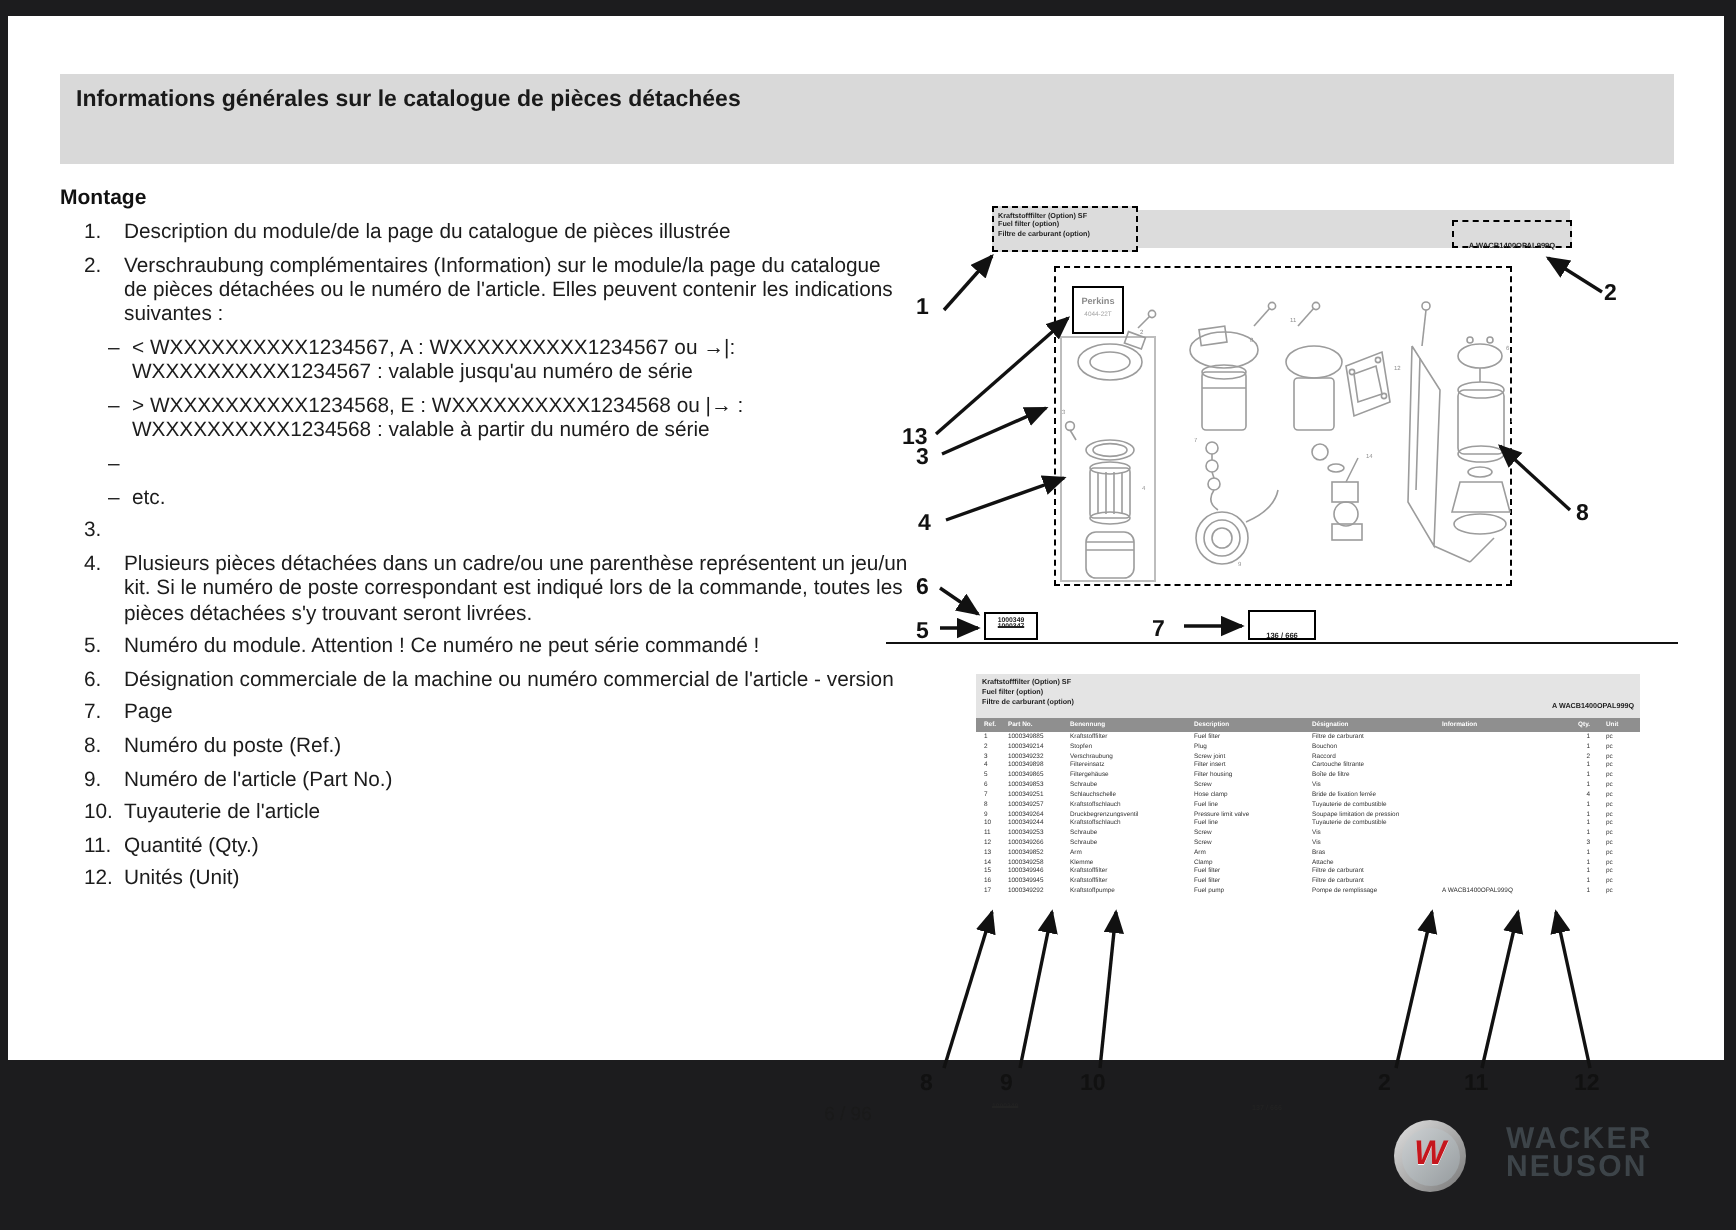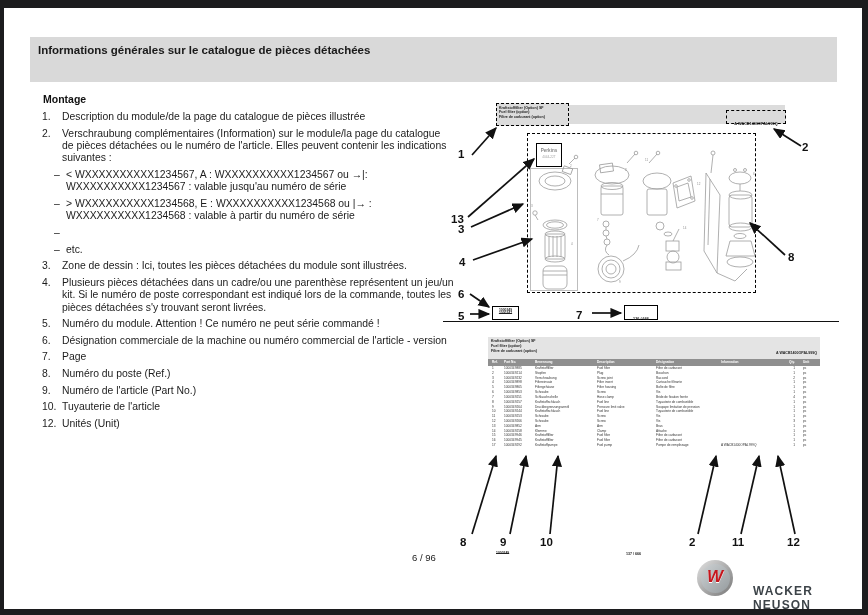--- a/index.html
+++ b/index.html
@@ -1,23 +1,23 @@
 <!DOCTYPE html>
 <html><head>
 <meta charset="utf-8">
 <style>
   html,body{margin:0;padding:0;width:868px;height:615px;overflow:hidden;
     background:#1c1c1e;font-family:"Liberation Sans",sans-serif;}
-  .page{position:absolute;left:4px;top:8px;width:858px;height:601px;background:#ffffff;}
+  .page{position:absolute;left:4px;top:8px;width:858px;height:522px;background:#ffffff;}
   .abs{position:absolute;}
 
   
   .banner{left:26px;top:29px;width:807px;height:45px;background:#d9d9d9;}
   .banner-text{left:34px;top:36px;font-size:11.5px;font-weight:bold;color:#1a1a1a;}
-  .montage{left:26px;top:85px;font-size:10.5px;font-weight:bold;color:#111;margin-left:13px;}
+  .montage{left:26px;top:85px;font-size:10.5px;font-weight:bold;color:#111;}
 
   
   .list-wrap{left:38px;top:103px;width:412px;color:#1c1c1c;}
   .li{display:flex;margin-bottom:4.2px;font-size:10.4px;line-height:12.4px;}
   .li .marker{flex:none;width:20px;}
   .li.sub{padding-left:12px;}
   .li.sub .marker{width:12px;}
 
   
   .f1-graybar{left:493px;top:97px;width:288px;height:19px;background:#dcdcdc;}
@@ -62,21 +62,21 @@
   .f2-pagenum{position:absolute;left:138px;top:215px;font-size:3.6px;font-weight:bold;color:#222;}
 
   
   .pagenum{left:388px;top:544px;width:64px;text-align:center;font-size:9.5px;color:#1a1a1a;}
   .logo-badge{left:693px;top:552px;width:36px;height:36px;border-radius:50%;
     background:linear-gradient(135deg,#e2e2e2,#777);display:flex;align-items:center;justify-content:center;}
   .logo-badge-inner{width:29px;height:29px;border-radius:50%;
     background:linear-gradient(135deg,#cdd1d3,#959b9e);display:flex;align-items:center;justify-content:center;}
   .logo-w{font-size:17px;font-weight:bold;font-style:italic;color:#c5161d;
     text-shadow:0 0.5px 0 #fff;transform:translateY(-1px);}
-  .logo-words{left:749px;top:577px;font-size:12px;font-weight:bold;color:#3d4449;
+  .logo-words{left:749px;top:555px;font-size:15px;font-weight:bold;color:#3d4449;
     line-height:13.5px;letter-spacing:1.1px;}
 
   svg.overlay{position:absolute;left:0;top:0;pointer-events:none;}
   .illus{stroke:#9c9c9c;fill:none;stroke-width:0.8;}
   .illus text{stroke:none;fill:#8f8f8f;font-size:3px;font-family:"Liberation Sans",sans-serif;}
 </style>
 </head>
 <body>
 
 <div class="page">
@@ -104,21 +104,20 @@
       </div>
       <div class="li sub">
         <span class="marker">–</span>
       </div>
       <div class="li sub">
         <span class="marker">–</span>
         <span>etc.</span>
       </div>
       <div class="li">
         <span class="marker">3.</span>
-        <span>Zone de dessin : Ici, toutes les pièces détachées du module sont illustrées.</span>
       </div>
       <div class="li">
         <span class="marker">4.</span>
         <span>Plusieurs pièces détachées dans un cadre/ou une parenthèse représentent un jeu/un kit. Si le numéro de poste correspondant est indiqué lors de la commande, toutes les pièces détachées s'y trouvant seront livrées.</span>
       </div>
       <div class="li">
         <span class="marker">5.</span>
         <span>Numéro du module. Attention ! Ce numéro ne peut série commandé !</span>
       </div>
       <div class="li">
@@ -133,20 +132,24 @@
         <span class="marker">8.</span>
         <span>Numéro du poste (Ref.)</span>
       </div>
       <div class="li">
         <span class="marker">9.</span>
         <span>Numéro de l'article (Part No.)</span>
       </div>
       <div class="li">
         <span class="marker">10.</span>
         <span>Tuyauterie de l'article</span>
+      </div>
+      <div class="li">
+        <span class="marker">11.</span>
+        <span>Quantité (Qty.)</span>
       </div>
       <div class="li">
         <span class="marker">12.</span>
         <span>Unités (Unit)</span>
       </div>
     </div>
 
   <div class="abs f1-graybar"></div>
   <div class="abs f1-hdrbox">
     <div>Kraftstofffilter (Option) SF</div>

